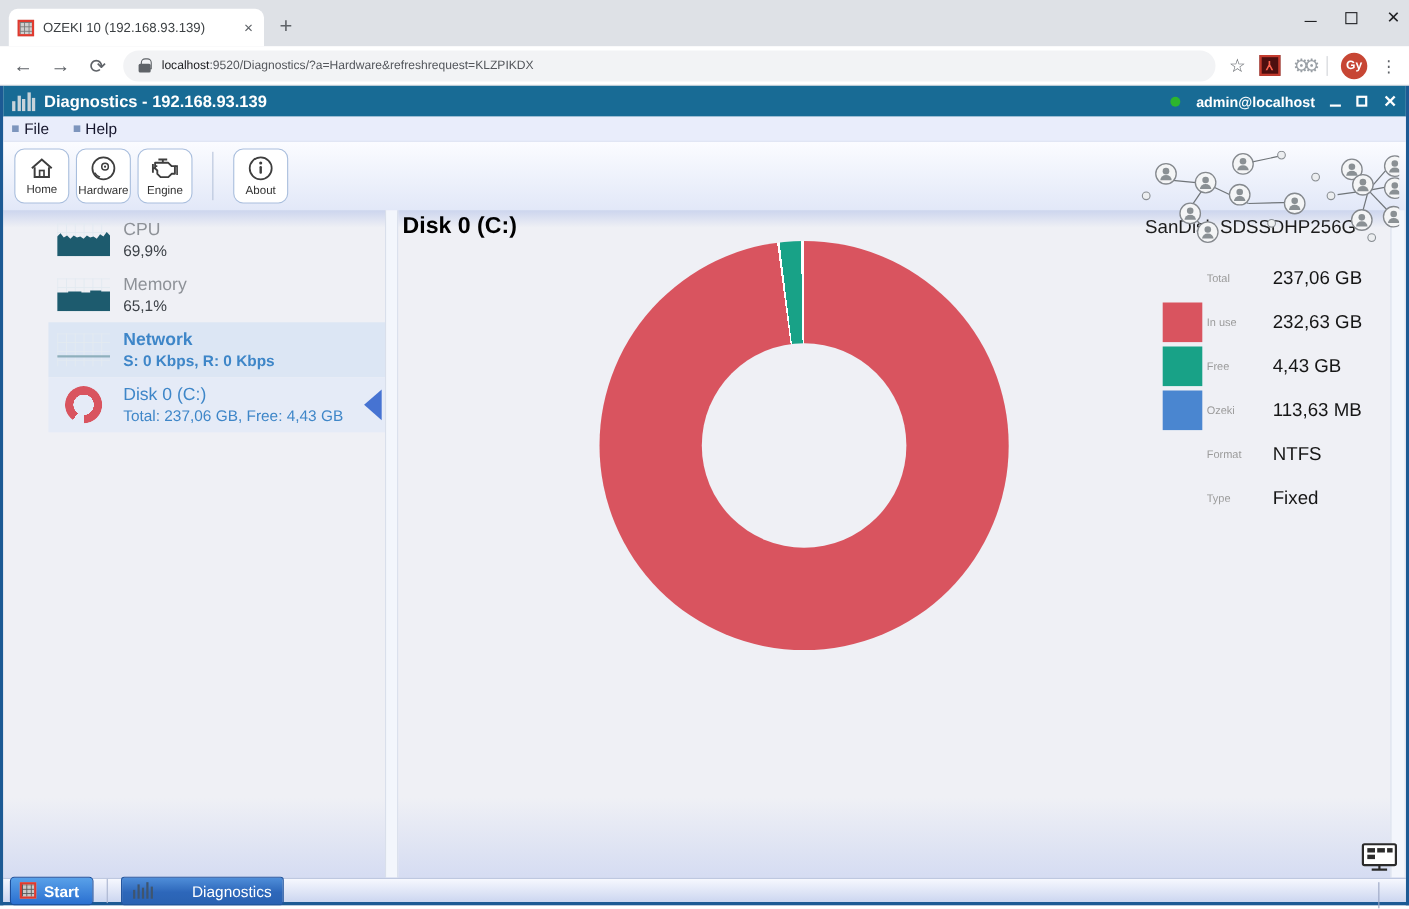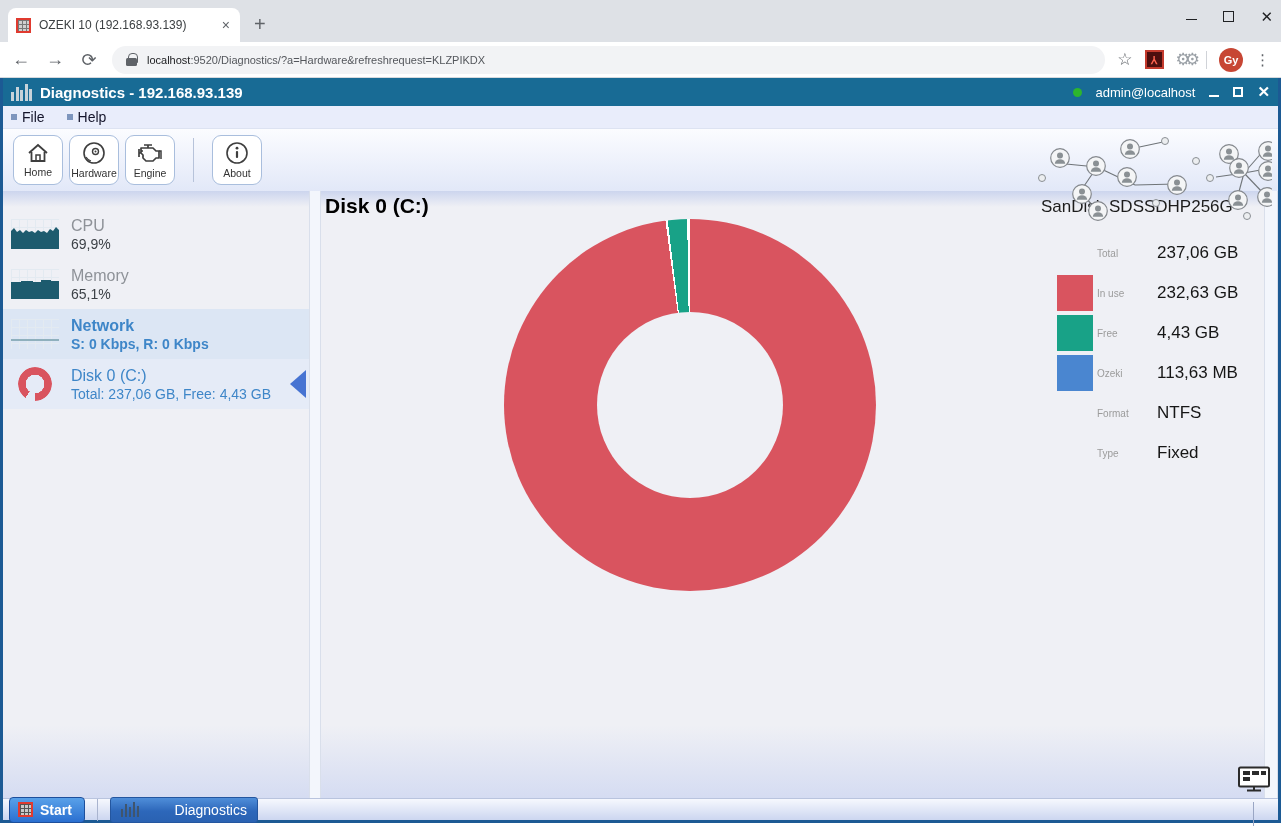--- a/index.html
+++ b/index.html
@@ -40,41 +40,41 @@
 
   
   .appwin { height:745px; border-left:3px solid #1c5a94; border-right:3px solid #1c5a94; border-bottom:3px solid #1c5a94; display:flex; flex-direction:column; position:relative; background:#eef0f5; }
 
   .titlebar { height:28px; background:#186b95; display:flex; align-items:center; color:#fff; padding:0 8px; flex:none; }
   .titlebar-icon { display:flex; align-items:flex-end; gap:1.5px; height:17px; margin-right:8px; }
   .titlebar-icon i { width:3px; background:#c7d3da; display:block; }
   .app-title { font-size:15px; font-weight:bold; }
   .tb-right { margin-left:auto; display:flex; align-items:center; gap:14px; }
   .status-dot { width:9px; height:9px; border-radius:50%; background:#2db52d; }
-  .tb-user { font-size:13px; font-weight:normal; }
+  .tb-user { font-size:13px; font-weight:bold; }
   .tb-btn { color:#fff; font-size:13px; display:flex; align-items:center; }
   .tb-min { width:10px; border-bottom:2px solid #fff; height:9px; }
   .tb-max { width:10px; height:10px; border:2px solid #fff; }
   .tb-close { font-size:15px; font-weight:bold; }
 
   .menubar { height:23px; background:#e9edfb; display:flex; align-items:center; gap:22px; padding:0 8px; flex:none; border-bottom:1px solid #dde3f2; }
   .menu-item { display:flex; align-items:center; gap:5px; font-size:14px; color:#14142a; }
   .menu-item::before { content:""; width:6px; height:6px; background:#7d95bd; display:inline-block; }
 
   .toolbar { height:62px; flex:none; background:linear-gradient(#fbfcff,#e2e8f8); display:flex; align-items:center; padding:0 10px; gap:6px; position:relative; }
   .tool-btn { width:50px; height:50px; background:#fff; border:1px solid #a9bedd; border-radius:9px; display:flex; flex-direction:column; align-items:center; justify-content:center; gap:2px; }
   .tool-btn svg { flex:none; }
   .tool-label { font-size:10.5px; color:#333; }
   .tool-sep { width:1px; height:44px; background:#b7c3da; margin:0 12px; }
 
   .network-art { position:absolute; top:8px; right:6px; z-index:5; }
 
   
   .content { flex:1; display:flex; background:linear-gradient(#ccd5ee 0px,#eff0f5 16px,#eff0f5 88%,#d5dcf2 100%); overflow:hidden; }
-  .sidebar { width:306px; flex:none; position:relative; padding-top:18px; }
+  .sidebar { width:306px; flex:none; position:relative; padding-top:2px;margin-left:41px; }
   .scrollstrip { width:12px; flex:none; background:#f3f6fc; border-left:1px solid #d9dfeb; border-right:1px solid #d9dfeb; }
   .scrollstrip.right { width:14px; }
 
   .side-row { min-height:50px; display:flex; align-items:center; gap:12px; padding:4px 8px; position:relative; }
   .side-row.hl-strong { background:#dce6f4;font-weight:bold; }
   .side-row.hl-soft { background:#e5ebf7; }
   .spark { width:48px; height:30px; flex:none;
            background-image:linear-gradient(#e3eaf1 1px,transparent 1px),linear-gradient(90deg,#e3eaf1 1px,transparent 1px);
            background-size:8px 8px; }
   .side-label { font-size:16px; color:#8e9298; line-height:1.25; }

